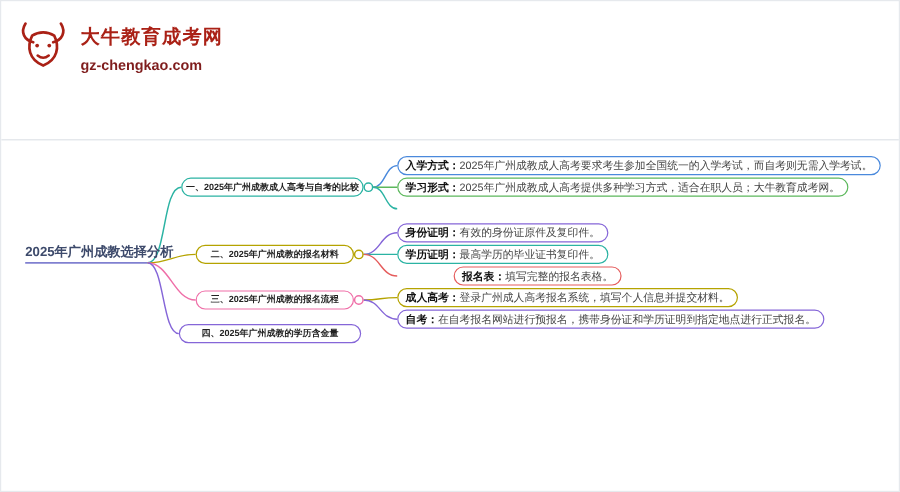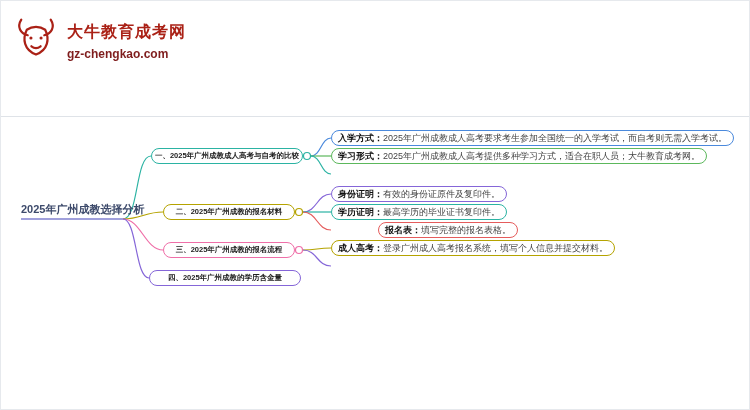--- a/index.html
+++ b/index.html
@@ -114,14 +114,17 @@
   <div class="node child c22" style="--c: #2bb3a3;">
     <b>学历证明：</b><span>最高学历的毕业证书复印件。</span>
   </div>
   <div class="node child c23" style="--c: #e55c5c;">
     <b>报名表：</b><span>填写完整的报名表格。</span>
   </div>
 
   <div class="node child c31" style="--c: #b5a300;">
     <b>成人高考：</b><span>登录广州成人高考报名系统，填写个人信息并提交材料。</span>
   </div>
+  <div class="node child c32" style="--c: #8566d8;">
+    <b>自考：</b><span>在自考报名网站进行预报名，携带身份证和学历证明到指定地点进行正式报名。</span>
+  </div>
 
 </div>
 
 </body></html>

